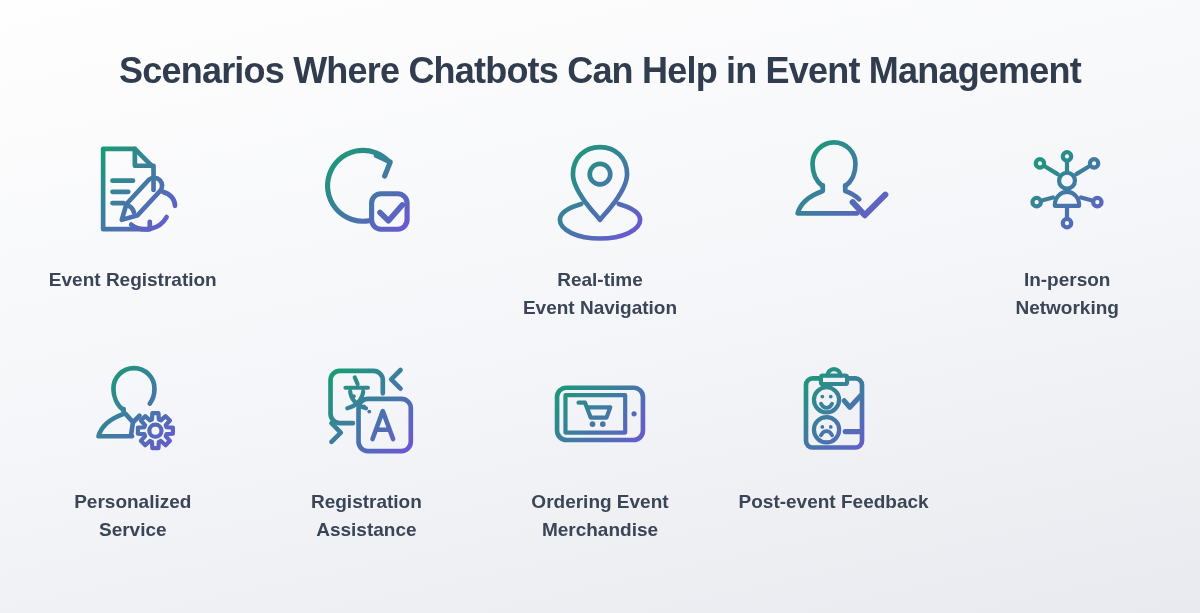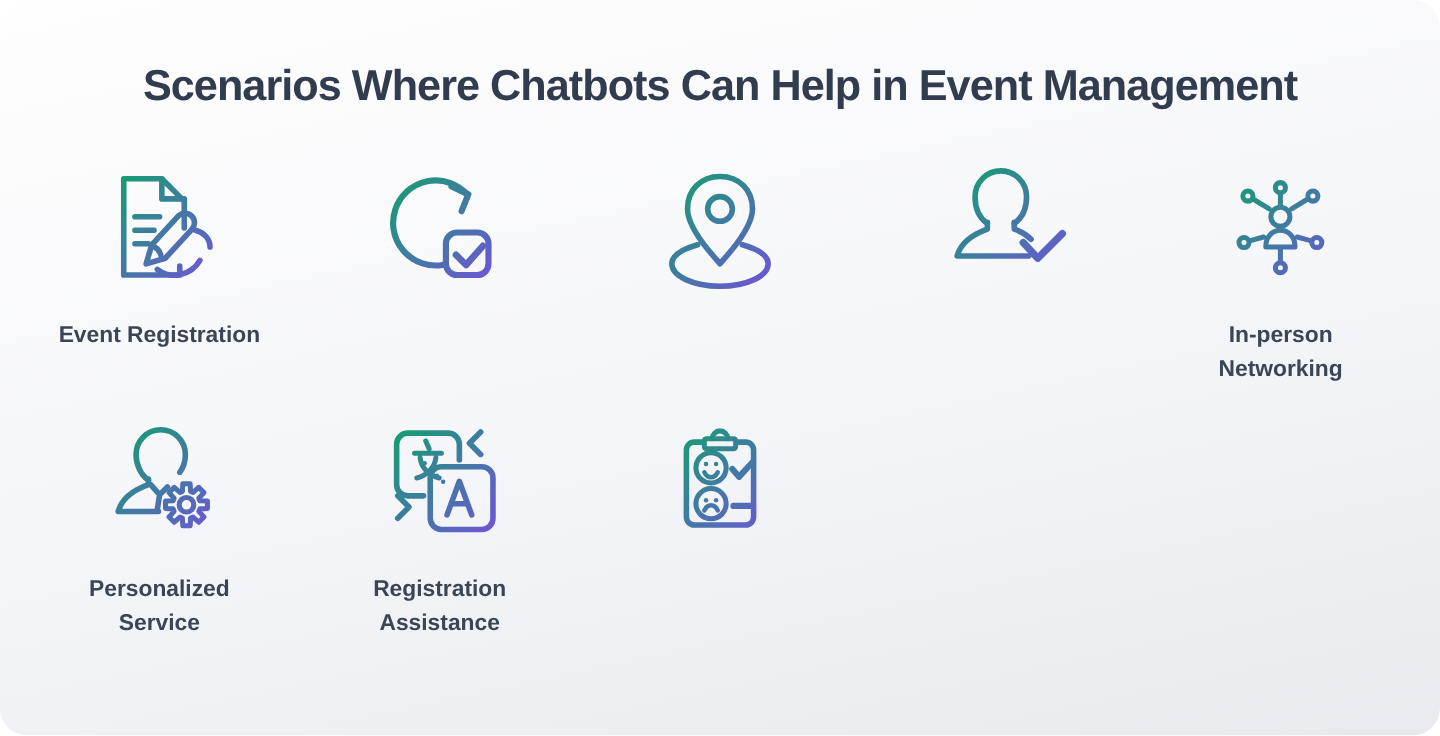--- a/index.html
+++ b/index.html
@@ -4,36 +4,35 @@
 <style>
   * { margin:0; padding:0; box-sizing:border-box; }
   html,body { width:1200px; height:613px; }
   body {
     font-family:"Liberation Sans","DejaVu Sans",sans-serif;
     overflow:hidden;
   }
   .page {
     width:1200px; height:613px;
     background:linear-gradient(168deg,#fefefe 0%,#f5f6f9 52%,#e8eaef 100%);
-    border-radius:23px;
   }
   .title {
     padding-top:50px;
     text-align:center;
     font-size:36px;
     font-weight:700;
     letter-spacing:-0.8px;
     color:#313d4f;
   }
   .grid {
     margin-top:42px;
     padding:0 16px;
     display:grid;
     grid-template-columns:repeat(5,1fr);
-    row-gap:24px;
+    row-gap:34px;
   }
   .cell {
     display:flex;
     flex-direction:column;
     align-items:center;
   }
   .icon {
     width:112px; height:112px;
     flex:0 0 auto;
   }
@@ -92,20 +91,22 @@
       </svg>
     </div>
 
 
     <div class="cell">
       <svg class="icon" viewBox="0 0 120 120" fill="none" stroke="url(#ig)" stroke-width="5" stroke-linecap="round" stroke-linejoin="round">
         <path d="M60 14c-17 0-29 12-29 29 0 12 10 26 18 36 4 5 8 9 11 13 3-4 7-8 11-13 8-10 18-24 18-36 0-17-12-29-29-29z"></path>
         <circle cx="60" cy="43" r="11"></circle>
         <path d="M40 75c-14 4-23 10-23 17 0 11 19 20 43 20s43-9 43-20c0-7-9-13-23-17"></path>
       </svg>
+      <div class="label">Real-time
+Event Navigation</div>
     </div>
 
     <div class="cell">
       <svg class="icon" viewBox="0 0 120 120" fill="none" stroke="url(#ig)" stroke-width="5" stroke-linecap="round" stroke-linejoin="round">
         <path d="M48 56c-7-5-11-14-11-24a23 23 0 0 1 46 0c0 10-4 19-11 24"></path>
         <path d="M48 55v6C34 66 24 74 21 85h64"></path>
         <path d="M72 55v6c6 2 11 5 15 9"></path>
         <path d="M80 73l13 14 22-22" stroke-width="6.5"></path>
       </svg>
     </div>
@@ -150,33 +151,46 @@
         </g>
         <path stroke-width="4.5" d="M38 34h24M48 23l3 7M43 38c1 9 8 16 17 18M57 38c-1 9-8 16-17 18"></path>
         <path d="M67 89l11-30 11 30M72 79h12"></path>
         <path d="M97 15l-10 10 10 10"></path>
         <path d="M23 72l10 10-10 10"></path>
       </svg>
       <div class="label">Registration
 Assistance</div>
     </div>
 
+    <div class="cell">
+      <svg class="icon" viewBox="0 0 120 120" fill="none" stroke="url(#ig)" stroke-width="5" stroke-linecap="round" stroke-linejoin="round">
+        <rect x="14" y="34" width="92" height="56" rx="10"></rect>
+        <rect x="23" y="42" width="64" height="40" stroke-width="4.5"></rect>
+        <circle cx="96.5" cy="62" r="2.8" fill="url(#ig)" stroke="none"></circle>
+        <path stroke-width="4.5" d="M37 50h7l6 16h17l4-11H46"></path>
+        <circle cx="52" cy="73" r="3" fill="url(#ig)" stroke="none"></circle>
+        <circle cx="63" cy="73" r="3" fill="url(#ig)" stroke="none"></circle>
+      </svg>
+      <div class="label">Ordering Event
+Merchandise</div>
+    </div>
 
     <div class="cell">
       <svg class="icon" viewBox="0 0 120 120" fill="none" stroke="url(#ig)" stroke-width="5" stroke-linecap="round" stroke-linejoin="round">
         <rect x="30" y="24" width="60" height="74" rx="7"></rect>
         <rect x="46" y="21" width="28" height="9" rx="2" fill="#f2f4f7" stroke-width="4.5"></rect>
         <path d="M53 21a7 7 0 0 1 14 0" stroke-width="4.5"></path>
         <circle cx="52" cy="47" r="13.5" stroke-width="4.5"></circle>
         <circle cx="47.5" cy="43.5" r="2" fill="url(#ig)" stroke="none"></circle>
         <circle cx="56.5" cy="43.5" r="2" fill="url(#ig)" stroke="none"></circle>
         <path d="M46 51c1.5 3 3.5 4.5 6 4.5s4.5-1.5 6-4.5" stroke-width="4"></path>
         <path d="M71 48l6 7 12-13" stroke-width="5.5"></path>
         <circle cx="52" cy="79" r="13.5" stroke-width="4.5"></circle>
         <circle cx="47.5" cy="76" r="2" fill="url(#ig)" stroke="none"></circle>
         <circle cx="56.5" cy="76" r="2" fill="url(#ig)" stroke="none"></circle>
         <path d="M46 85c1.5-3 3.5-4.5 6-4.5s4.5 1.5 6 4.5" stroke-width="4"></path>
         <path d="M72 81h16" stroke-width="5.5"></path>
       </svg>
+      <div class="label">Post-event Feedback</div>
     </div>
 
   </div>
 </div>
 
 </body></html>

